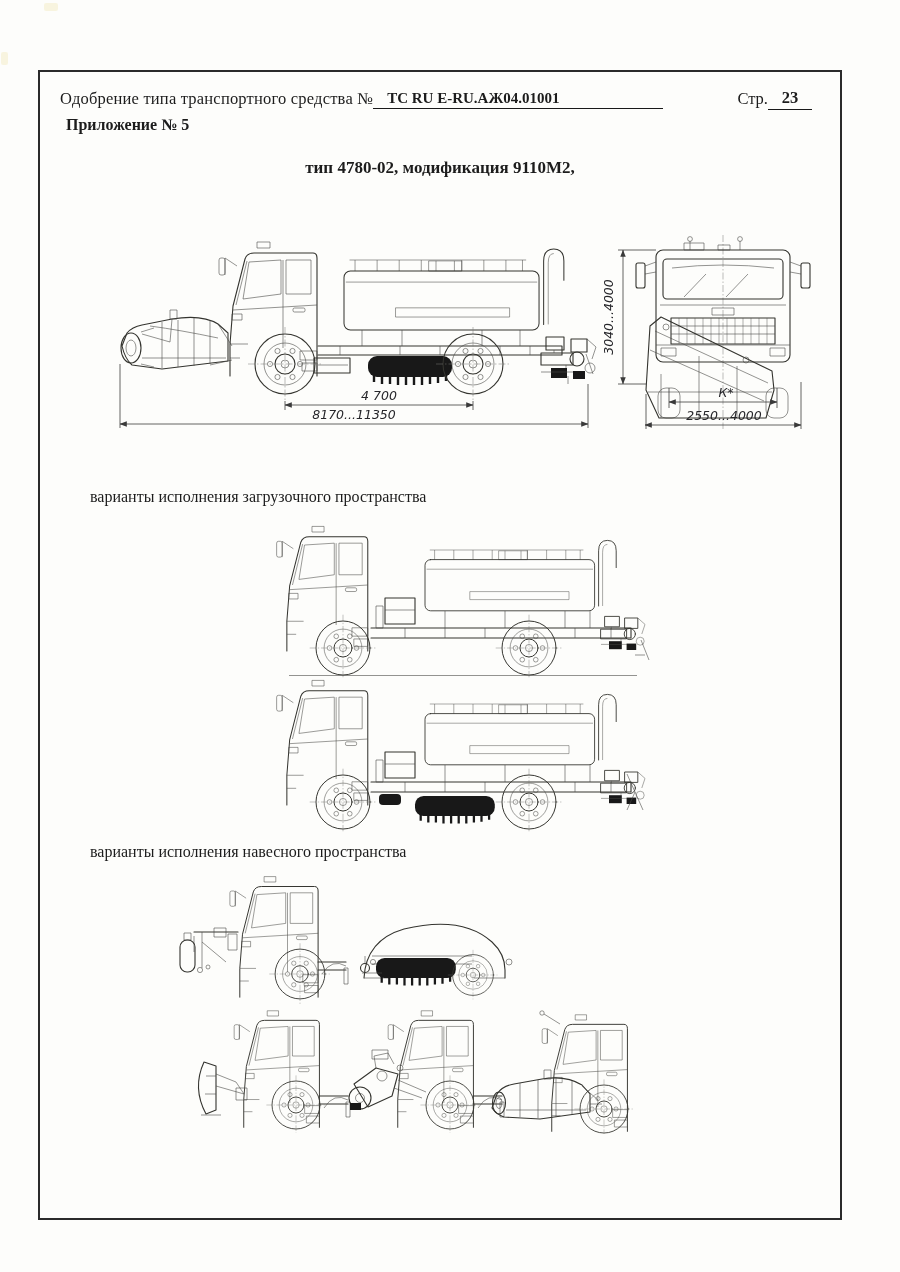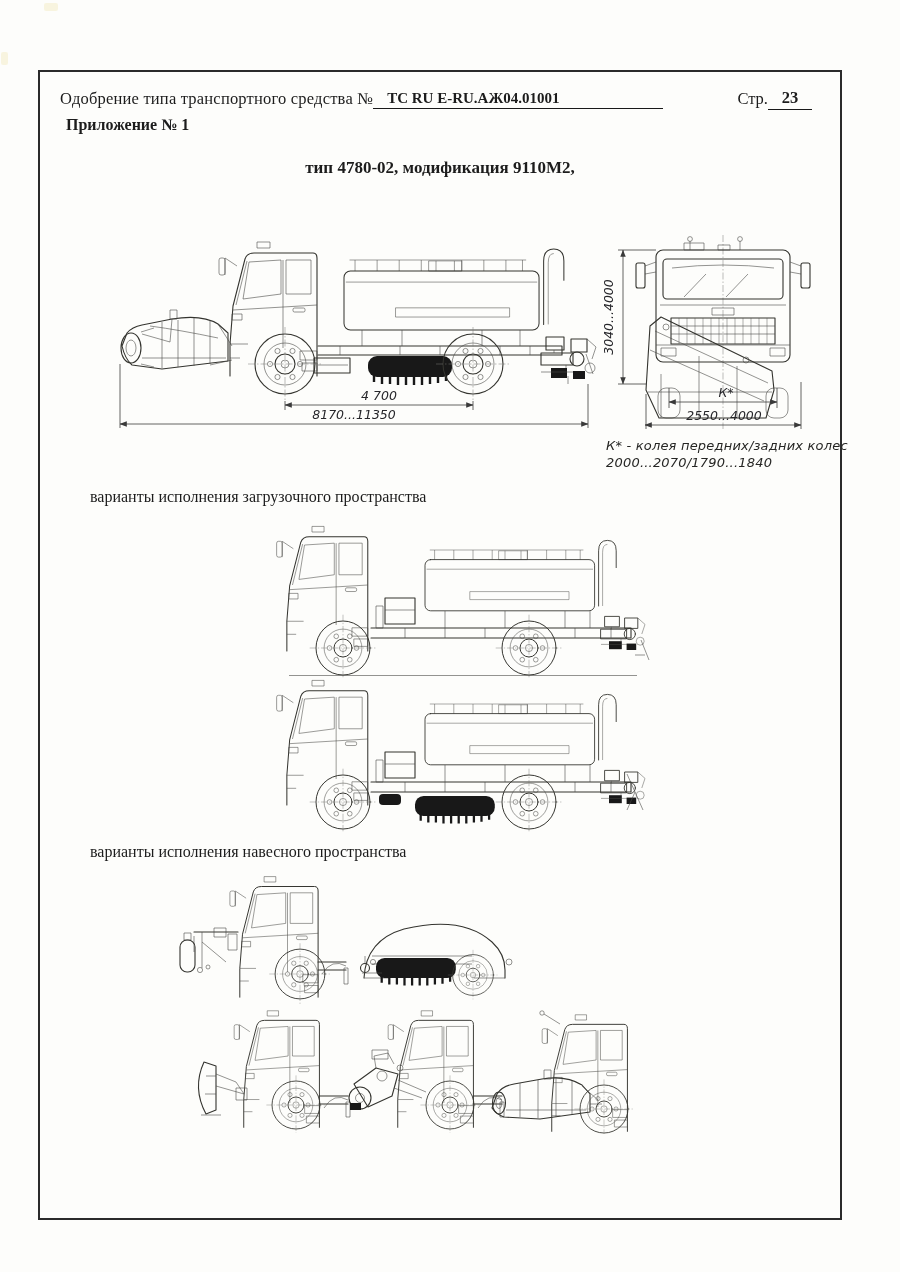--- a/index.html
+++ b/index.html
@@ -99,21 +99,21 @@
       </g>
     </defs>
   </svg>
 
   <div class="header-row">
     <span class="hdr-label">Одобрение типа транспортного средства №</span>
     <span class="hdr-num">ТС RU E-RU.АЖ04.01001</span>
     <span class="hdr-page-label">Стр.</span>
     <span class="hdr-page-num">23</span>
   </div>
-  <div class="annex">Приложение № 1</div>
+  <div class="annex">Приложение № 5</div>
 
   <div class="title">
     <div>тип 4780-02, модификация 9110М2,</div>
   </div>
 
   <svg class="drawing" style="left:100px;top:234px" width="500" height="200" viewBox="0 0 500 200">
     <g>
       <path class="ln" d="M22,112 L27,99 Q32,93 42,91 L72,85 Q102,80 118,90 L128,99 L128,127 L62,135 L32,131 Q25,125 22,112 Z"></path>
       <ellipse class="ln" cx="31" cy="114" rx="10" ry="15"></ellipse>
       <ellipse class="th" cx="31" cy="114" rx="5" ry="8"></ellipse>
@@ -181,24 +181,20 @@
       <text class="dt" transform="translate(15,85) rotate(-90)" text-anchor="middle">3040...4000</text>
       <path class="dim" d="M71,156 V176 M179,156 V176"></path>
       <line class="dim" x1="71" y1="170" x2="179" y2="170" marker-start="url(#arr)" marker-end="url(#arr)"></line>
       <text class="dt" x="128" y="165" text-anchor="middle">К*</text>
       <path class="dim" d="M48,162 V197 M203,150 V197"></path>
       <line class="dim" x1="47" y1="193" x2="203" y2="193" marker-start="url(#arr)" marker-end="url(#arr)"></line>
       <text class="dt" x="126" y="188" text-anchor="middle">2550...4000</text>
     </g>
   </svg>
 
-  <div class="track-note">
-    <div>К* - колея передних/задних колес</div>
-    <div>2000...2070/1790...1840</div>
-  </div>
 
   <div class="section-label" style="top:488px">варианты исполнения загрузочного пространства</div>
 
   <svg class="drawing" style="left:275px;top:520px" width="400" height="158" viewBox="0 0 400 158">
     <use href="#sym-cab" transform="translate(10,12) scale(0.93)"></use>
     <path class="ln" d="M96,108 H356 M96,118 H356 M356,108 V118"></path>
     <path class="th" d="M130,108 V118 M170,108 V118 M210,108 V118 M300,108 V118 M336,108 V118"></path>
     <rect class="ln" x="110" y="78" width="30" height="26"></rect>
     <path class="th" d="M110,90 H140"></path>
     <rect class="th" x="101" y="86" width="7" height="22"></rect>

